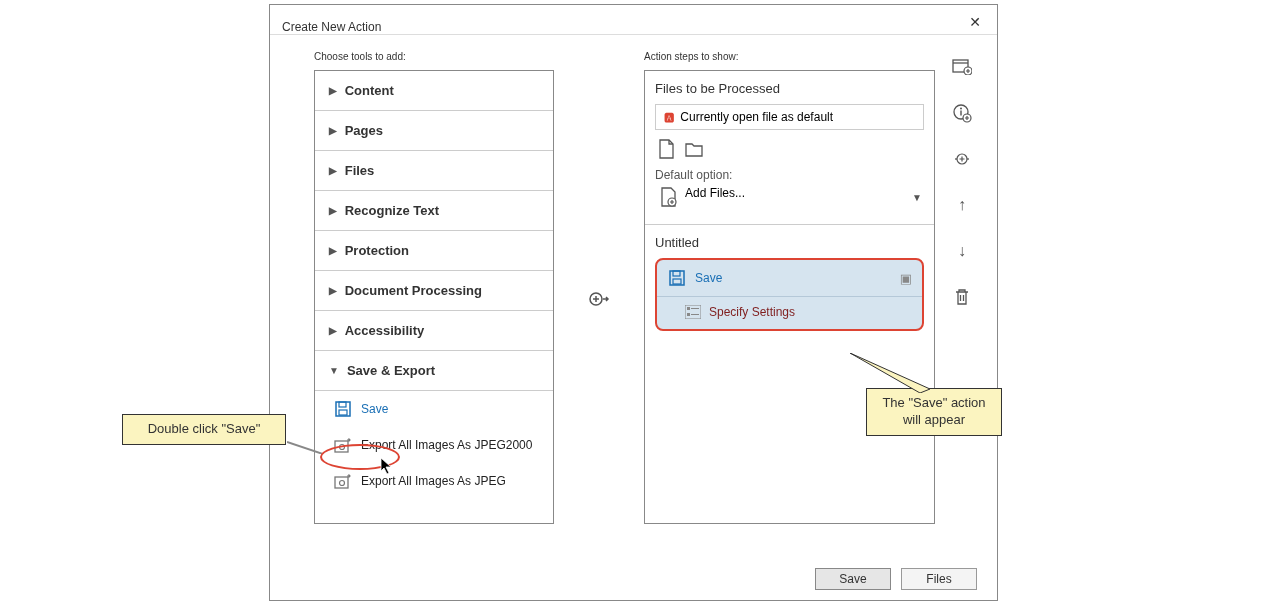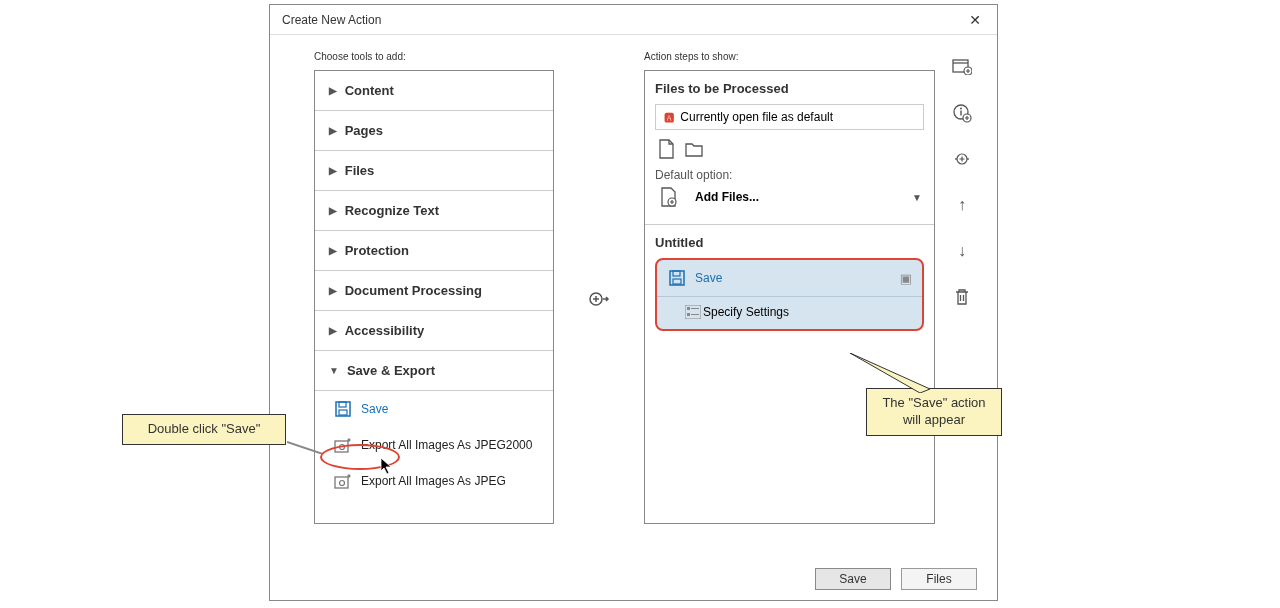--- a/index.html
+++ b/index.html
@@ -9,21 +9,21 @@
   position: absolute;
   left: 269px; top: 4px;
   width: 729px; height: 597px;
   border: 1px solid #888;
   background: #fff;
 }
 .titlebar {
   height: 30px;
   display: flex;
   justify-content: space-between;
-  align-items: center;
+  align-items: flex-end;
   padding: 0 8px 0 12px;
   border-bottom: 1px solid #ddd;
 }
 .titlebar-title { font-size: 12px; color: #333; }
 .close-x { font-size: 14px; color: #333; padding: 4px 8px; cursor: pointer; }
 
 .body { padding: 16px 20px 10px 44px; display: flex; height: 522px; }
 
 .left { width: 240px; }
 .section-label { font-size: 10px; color: #333; margin-bottom: 8px; }
@@ -61,56 +61,56 @@
 .middle { width: 90px; display: flex; align-items: center; justify-content: center; }
 .add-btn { width: 28px; height: 28px; font-size: 18px; color: #555; cursor: pointer; display:flex; align-items:center; justify-content:center;}
 
 .right { flex: 1; display: flex; gap: 12px; }
 .steps-col { flex: 1; }
 .steps-box {
   border: 1px solid #888;
   height: 454px;
   padding: 10px;
 }
-.heading { font-size: 13px; font-weight: 700; color: #333; margin-bottom: 8px; }
+.heading { font-size: 13px; font-weight: 400; color: #333; margin-bottom: 8px; }
 .default-file {
   border: 1px solid #ccc;
   padding: 5px 8px;
   font-size: 12px;
   display: flex;
   align-items: center;
   gap: 6px;
   margin-bottom: 8px;
 }
 .file-row { display: flex; gap: 6px; margin-bottom: 8px; }
 .file-ico { width: 22px; height: 22px; border: none; display:flex;align-items:center;justify-content:center; color:#555; }
 .opt-label { font-size: 12px; color: #555; }
 .dropdown {
   display: flex; align-items: center; justify-content: space-between;
   font-size: 12px; padding: 4px 2px; cursor: pointer;
 }
-.dropdown .dd-left { display: flex; align-items: center; gap: 16px; font-weight: bold; }
+.dropdown .dd-left { display: flex; align-items: flex-start; gap: 6px; }
 .dd-arrow { font-size: 10px; color: #555; }
 .divider { border-top: 1px solid #ccc; margin: 12px -10px 10px -10px; }
 
 .step-save-box {
   border: 2px solid #d43; border-radius: 8px;
   background: #d6e4ef;
   padding: 0;
   position: relative;
 }
 .step-save-row {
   display: flex; align-items: center; justify-content: space-between;
   padding: 8px 10px;
 }
 .step-save-row .lbl { display: flex; align-items: center; gap: 8px; color: #1a6fb5; font-size: 12px; }
 .step-spec {
   padding: 8px 10px 10px 28px;
-  font-size: 12px; color: #000000;
-  display: flex; align-items: center; gap: 2px;
+  font-size: 12px; color: #7f1d1d;
+  display: flex; align-items: center; gap: 8px;
   border-top: 1px solid #b5c8d8;
 }
 
 .icon-col { width: 30px; display: flex; flex-direction: column; align-items: center; gap: 22px; padding-top: 4px;}
 .icon-btn { width: 24px; height: 24px; color: #555; display:flex;align-items:center;justify-content:center; cursor:pointer; font-size:16px; }
 
 .footer {
   position: absolute; bottom: 10px; right: 20px;
   display: flex; gap: 10px;
 }

